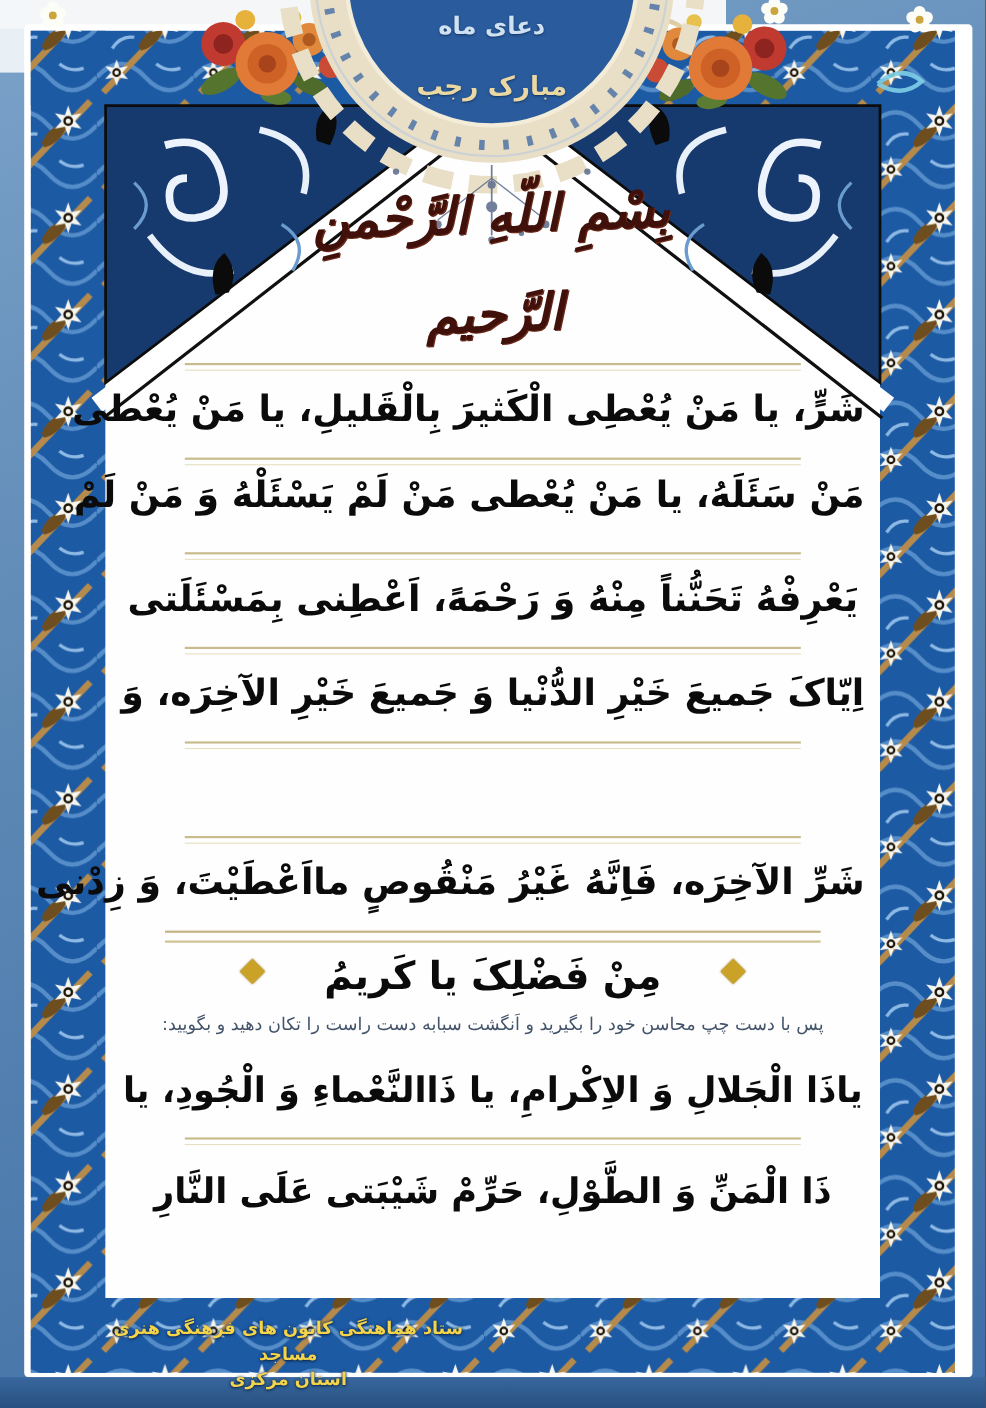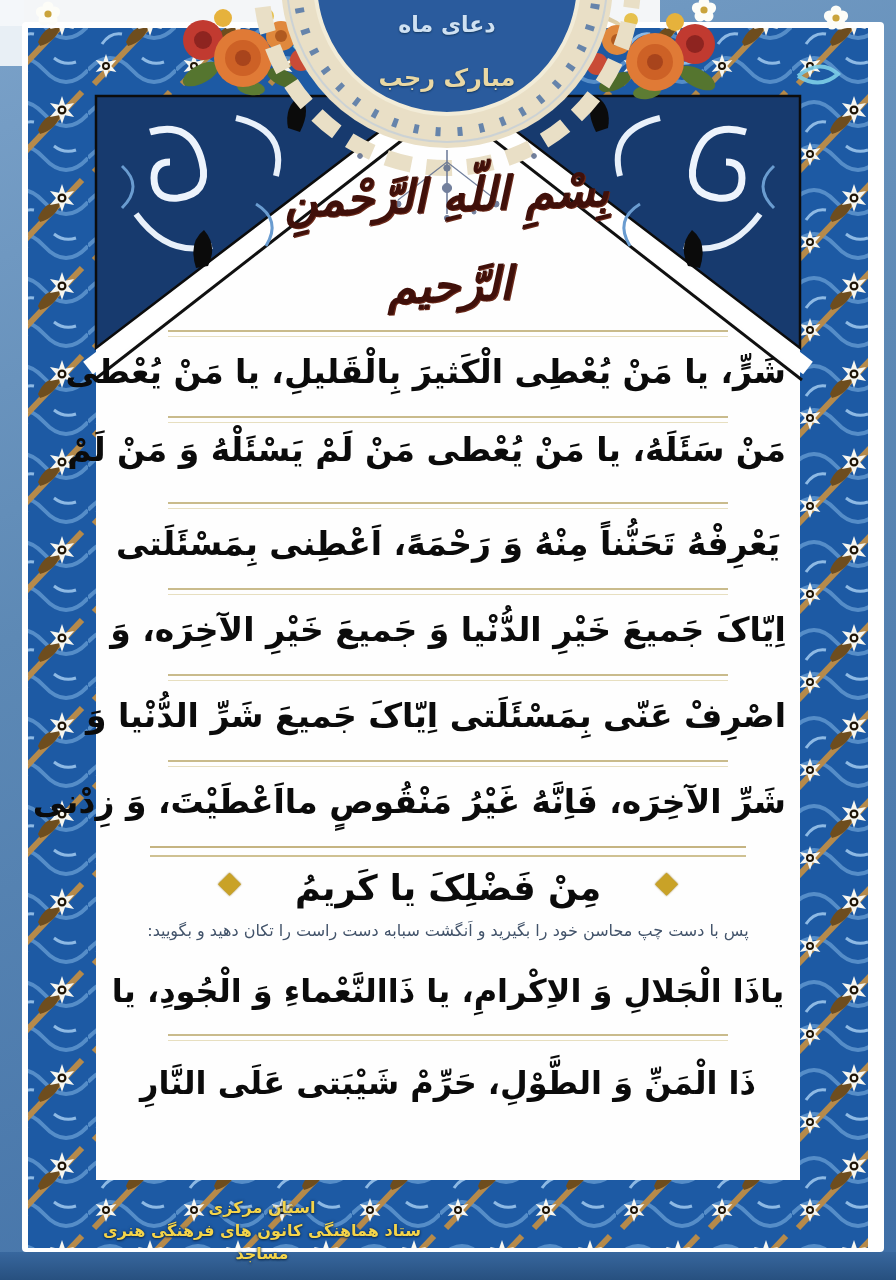--- a/index.html
+++ b/index.html
@@ -164,33 +164,32 @@
 
   <div class="sep" style="top:330px"></div>
   <div class="txt pl" style="top:332px">شَرٍّ، یا مَنْ یُعْطِی الْکَثیرَ بِالْقَلیلِ، یا مَنْ یُعْطی</div>
   <div class="sep" style="top:416px"></div>
   <div class="txt pl" style="top:410px">مَنْ سَئَلَهُ، یا مَنْ یُعْطی مَنْ لَمْ یَسْئَلْهُ وَ مَنْ لَمْ</div>
   <div class="sep" style="top:502px"></div>
   <div class="txt pl" style="top:504px">یَعْرِفْهُ تَحَنُّناً مِنْهُ وَ رَحْمَهً، اَعْطِنی بِمَسْئَلَتی</div>
   <div class="sep" style="top:588px"></div>
   <div class="txt pl" style="top:590px">اِیّاکَ جَمیعَ خَیْرِ الدُّنْیا وَ جَمیعَ خَیْرِ الآخِرَه، وَ</div>
   <div class="sep" style="top:674px"></div>
-  <div class="txt pl" style="top:676px">اصْرِفْ عَنّی بِمَسْئَلَتی اِیّاکَ جَمیعَ شَرِّ الدُّنْیا وَ</div>
   <div class="sep" style="top:760px"></div>
   <div class="txt pl" style="top:762px">شَرِّ الآخِرَه، فَاِنَّهُ غَیْرُ مَنْقُوصٍ مااَعْطَیْتَ، وَ زِدْنی</div>
   <div class="sep2" style="top:846px"></div>
 
   <span class="diamond dl">◆</span>
   <div class="txt hl">مِنْ فَضْلِکَ یا کَریمُ</div>
   <span class="diamond dr">◆</span>
 
   <div class="txt instruction">پس با دست چپ محاسن خود را بگیرید و اَنگشت سبابه دست راست را تکان دهید و بگویید:</div>
 
   <div class="cl1">یاذَا الْجَلالِ وَ الاِکْرامِ، یا ذَاالنَّعْماءِ وَ الْجُودِ، یا</div>
   <div class="sep" style="top:1034px"></div>
   <div class="cl2">ذَا الْمَنِّ وَ الطَّوْلِ، حَرِّمْ شَیْبَتی عَلَی النَّارِ</div>
 
   <div class="txt footer">
+    <div>ستاد هماهنگی کانون های فرهنگی هنری مساجد</div>
     <div>استان مرکزی</div>
-    <div>ستاد هماهنگی کانون های فرهنگی هنری مساجد</div>
   </div>
 
 </div>
 
 </body></html>

